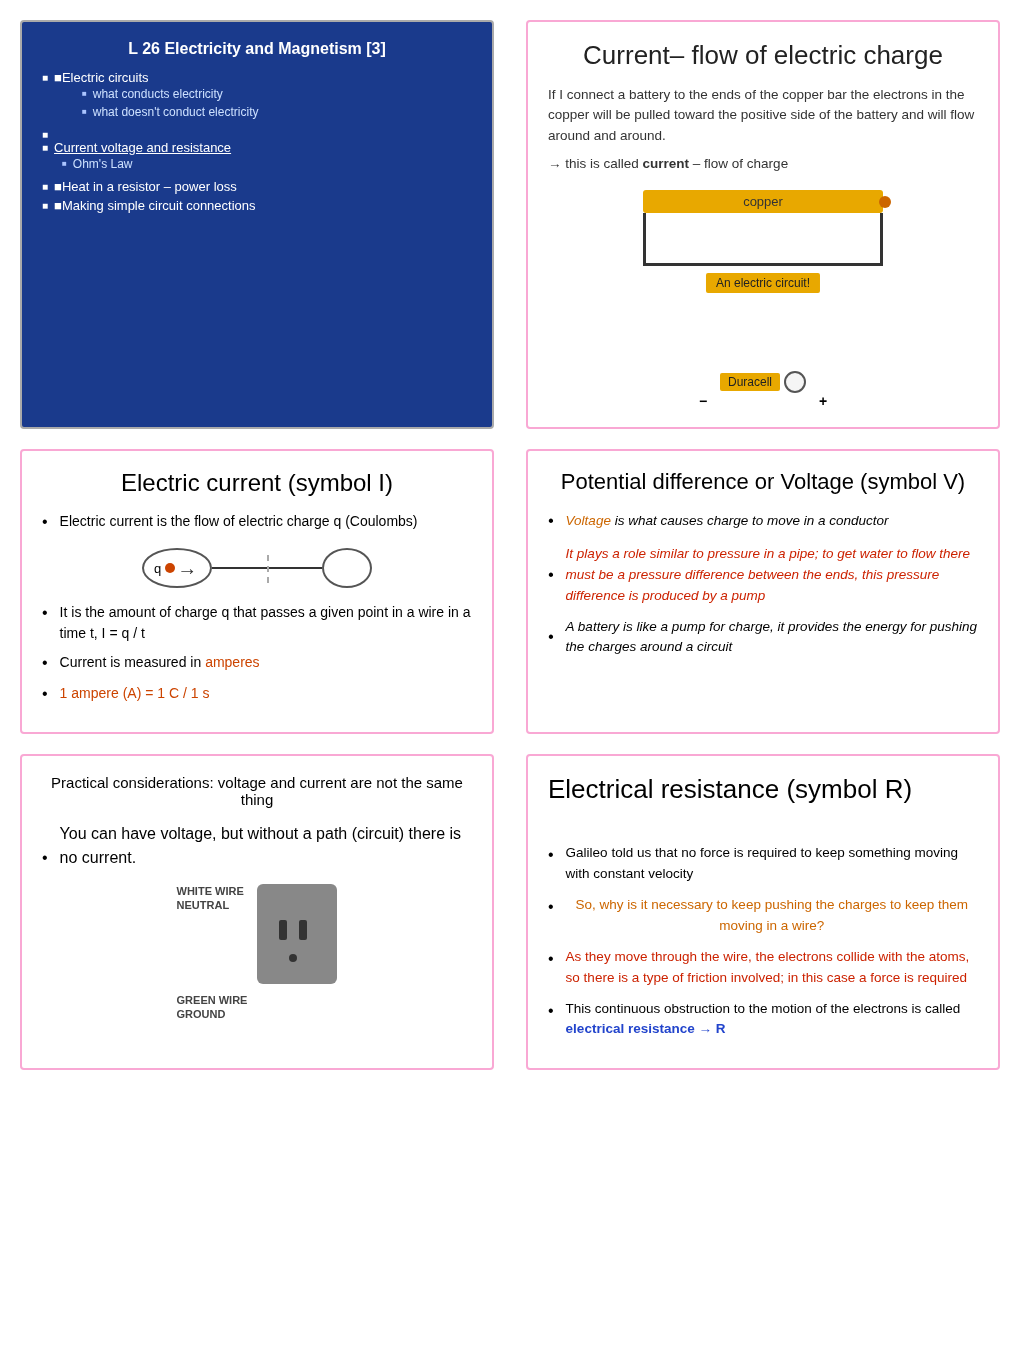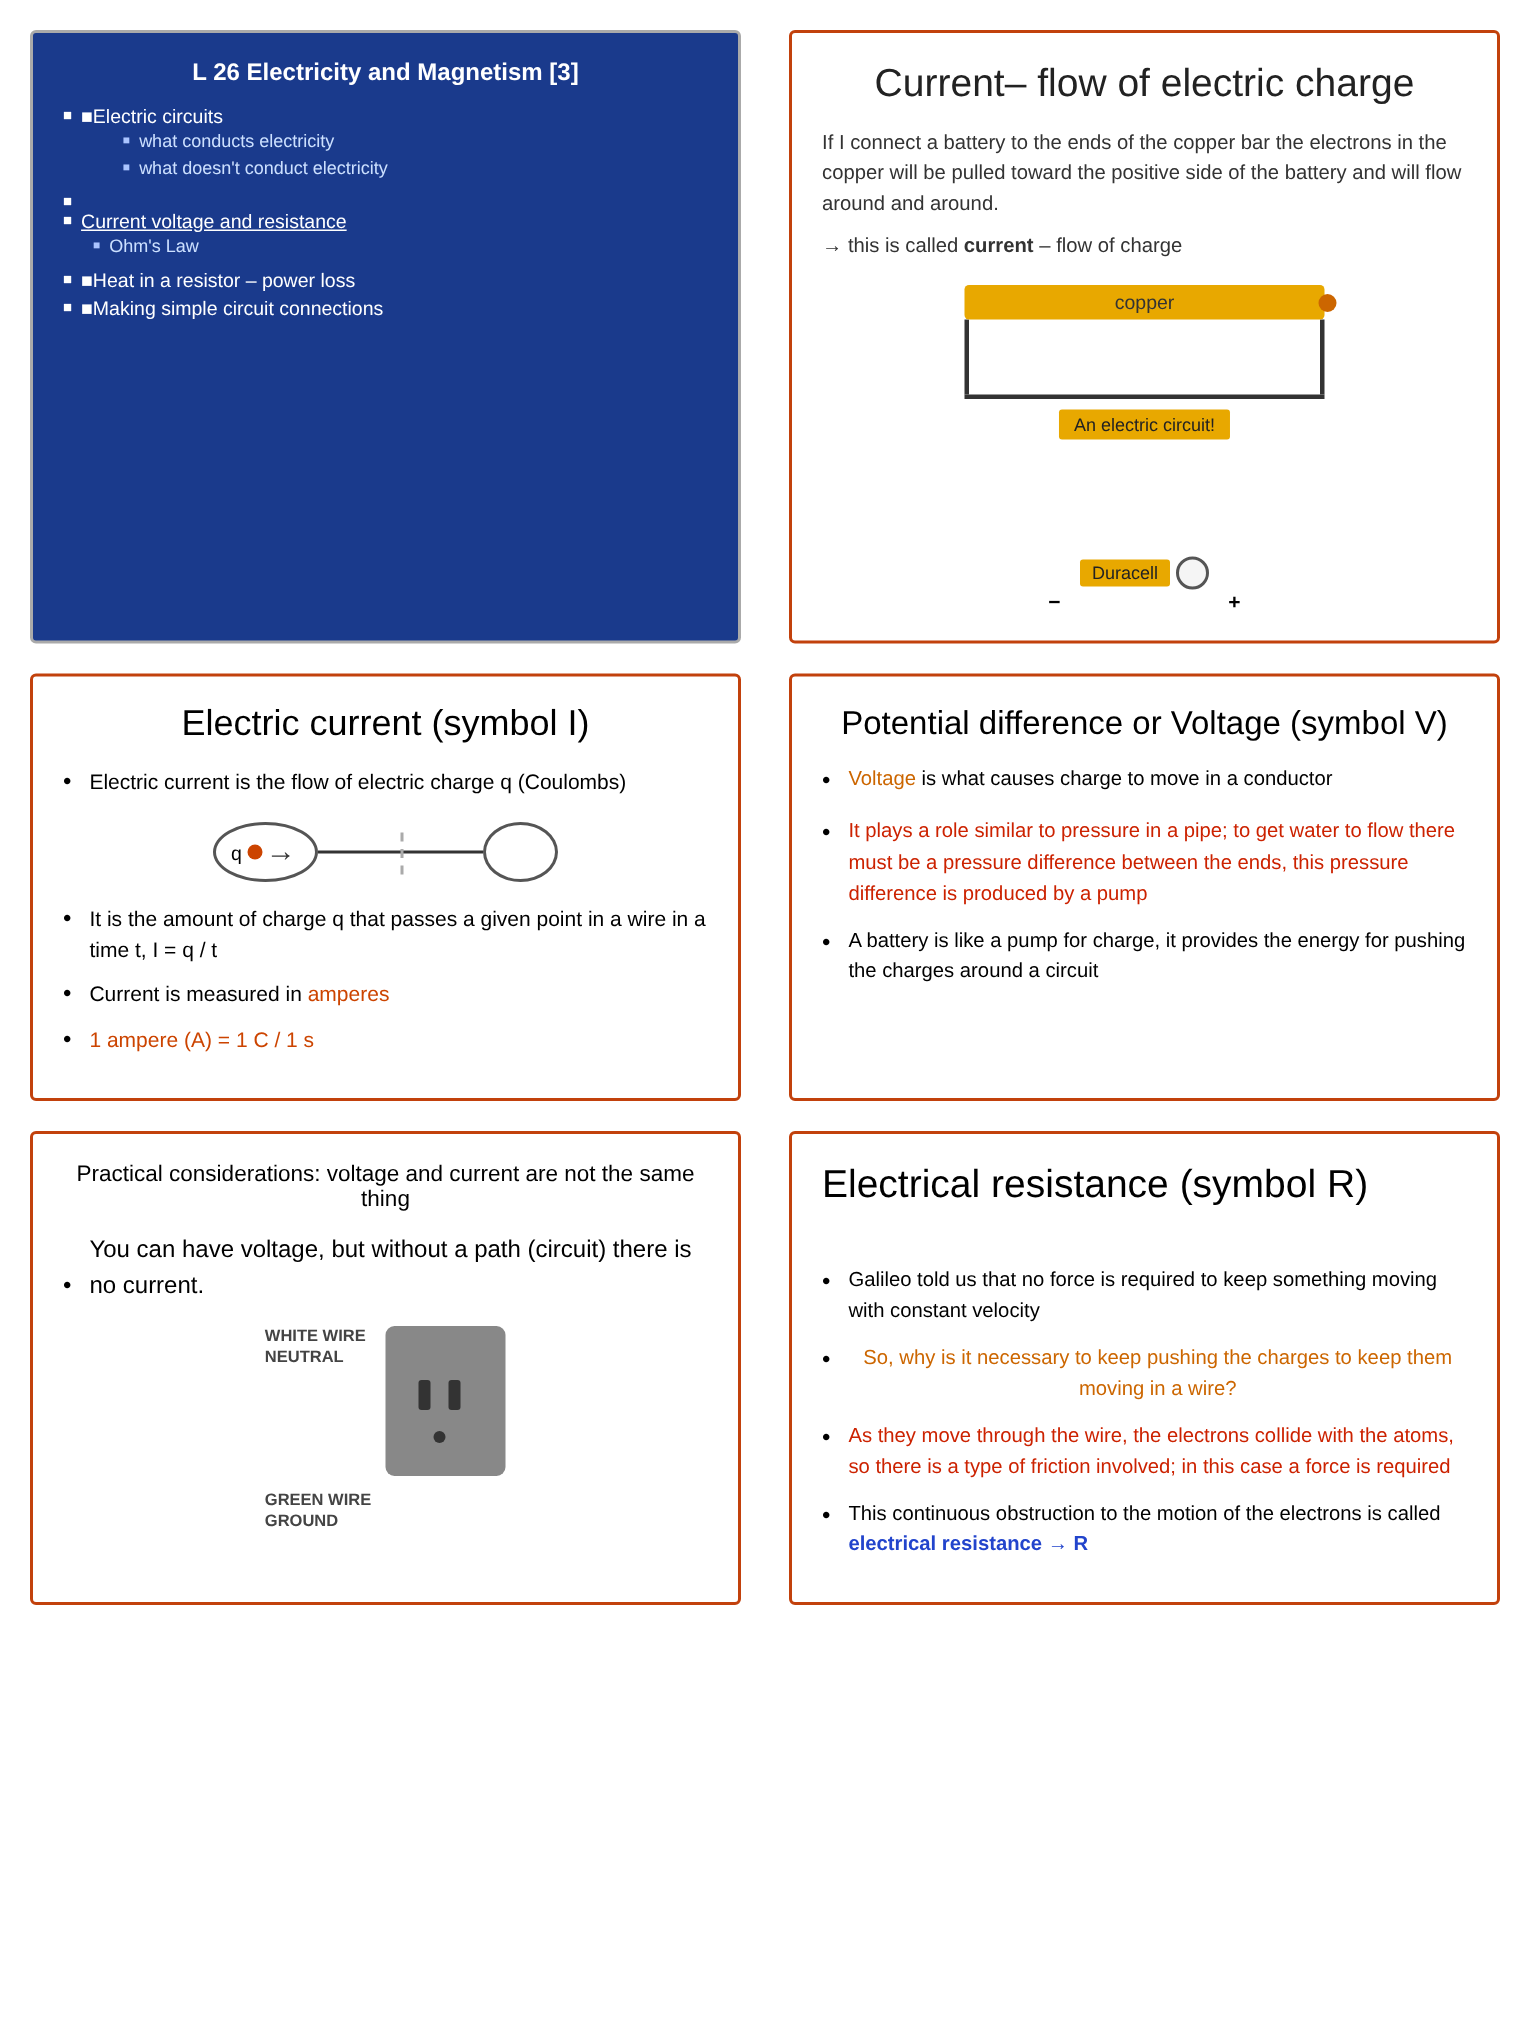--- a/index.html
+++ b/index.html
@@ -10,21 +10,21 @@
       min-height: 1360px;
       padding: 20px;
     }
     .grid {
       display: grid;
       grid-template-columns: 1fr 1fr;
       gap: 32px;
       margin-bottom: 20px;
     }
     .card {
-      border: 2px solid #c2410c;
+      border: 2px solid #f9a8d4;
       border-radius: 4px;
       padding: 18px 20px;
       background: #fff;
     }
     
     .card-blue {
       background: #1a3a8c;
       color: #fff;
       border: 2px solid #aaa;
     }
@@ -234,22 +234,23 @@
     }
     .card-potential ul {
       list-style: none;
       padding: 0;
     }
     .card-potential ul li {
       font-size: 13.5px;
       line-height: 1.55;
       margin-bottom: 10px;
       display: flex;
-      align-items: flex-start;
+      align-items: center;
       gap: 6px;
+      font-style: italic;
     }
     .card-potential ul li::before {
       content: "•";
       font-size: 16px;
       flex-shrink: 0;
     }
     .text-orange2 { color: #cc6600; }
     .text-red2 { color: #cc2200; }
 
     

